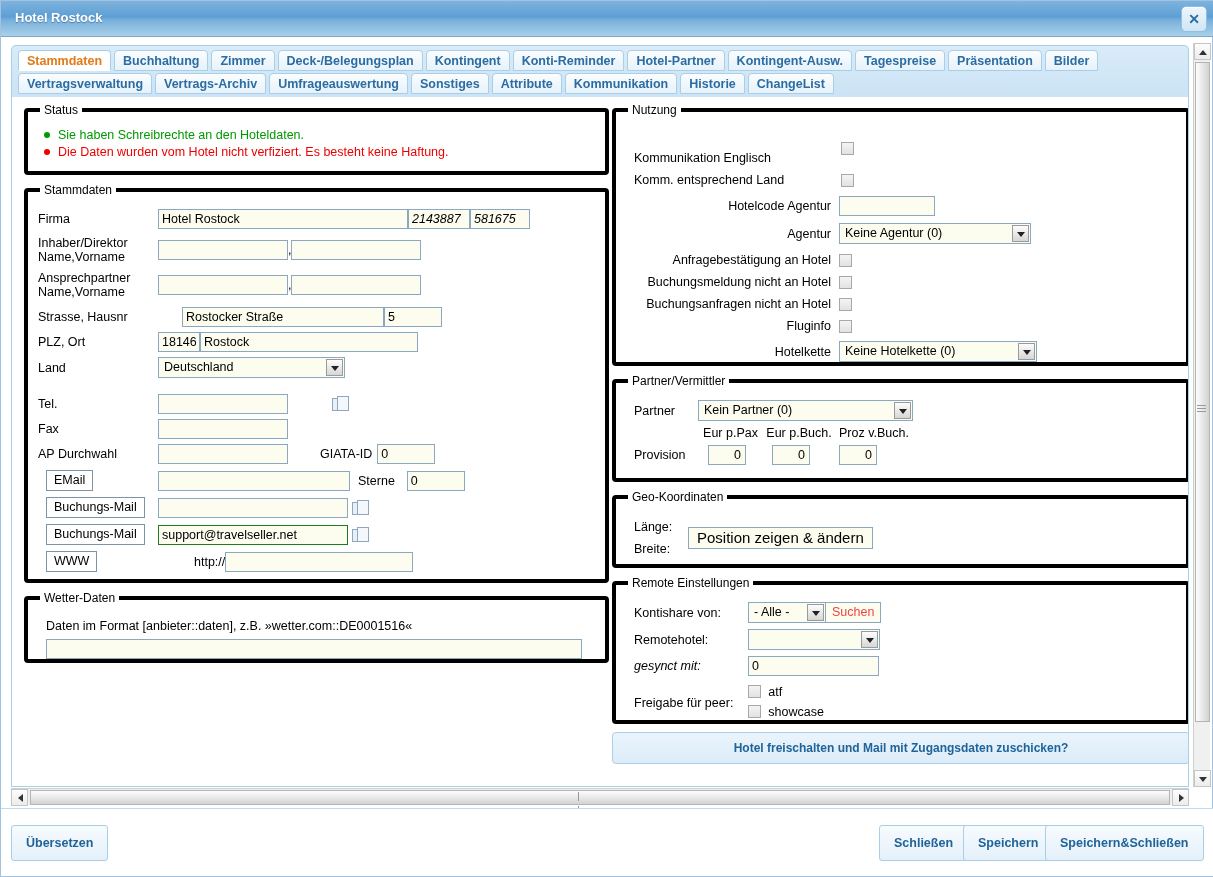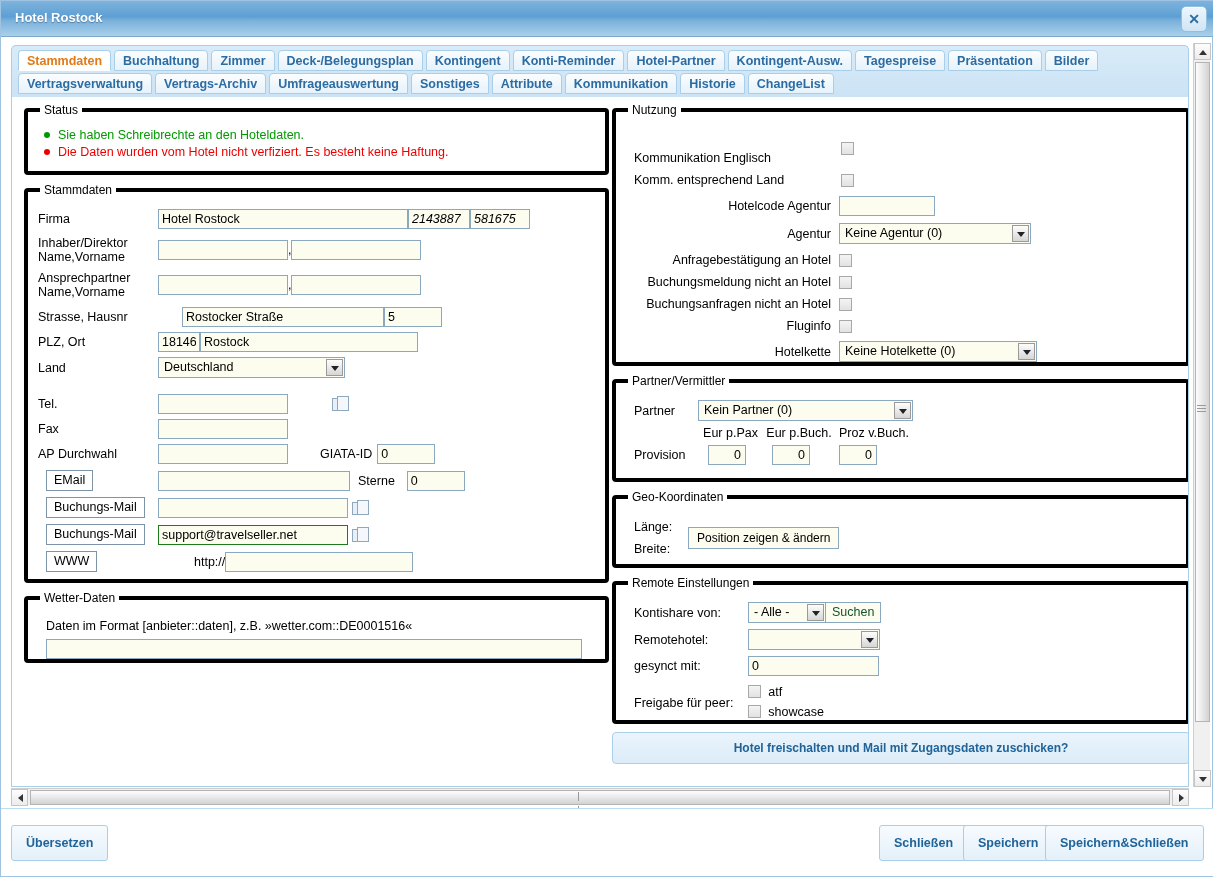--- a/index.html
+++ b/index.html
@@ -171,31 +171,31 @@
     border: 1px solid #7d94a8;
     font-size: 12.5px; color: #000;
     cursor: pointer;
     display: inline-block;
   }
   .btn-yel {
     height: 22px; line-height: 20px;
     padding: 0 8px;
     background: #fdfdef;
     border: 1px solid #8aa8bf;
-    font-size: 12px; color: #000;
+    font-size: 15px; color: #000;
     cursor: pointer;
     display: inline-block;
   }
   .btn-plain {
     height: 21px; line-height: 19px;
     padding: 0 6px;
     background: #fdfdef;
     border: 1px solid #8aa8bf;
     border-left: none;
-    font-size: 12.5px; color: #14532d;
+    font-size: 12.5px; color: #ef4444;
     cursor: pointer;
     display: inline-block;
   }
 
   
   .copy-ico {
     display: inline-block;
     position: relative;
     width: 16px; height: 16px;
     cursor: pointer;
@@ -547,21 +547,21 @@
 
         <div class="row" style="margin-top:6px;">
           <span class="lbl" style="width:122px;flex:0 0 122px;padding-left:8px;">Remotehotel:</span>
           <span class="sel" style="width:132px;">
             <span class="selval"></span>
             <span class="arrow"></span>
           </span>
         </div>
 
         <div class="row" style="margin-top:6px;">
-          <span class="lbl" style="width:122px;flex:0 0 122px;padding-left:8px;">gesynct mit:</span>
+          <span class="lbl" style="width:122px;flex:0 0 122px;padding-left:8px;font-style:italic;">gesynct mit:</span>
           <input class="fld" style="width: 131px;" value="0">
         </div>
 
         <div class="row" style="margin-top:8px;align-items:flex-start;">
           <span class="lbl" style="width:122px;flex:0 0 122px;padding-left:8px;padding-top:12px;">Freigabe für peer:</span>
           <span>
             <span style="display:block;margin-bottom:5px;">
               <span class="cb" style="vertical-align:middle;"></span>
               <span class="lbl" style="vertical-align:middle;margin-left:4px;">atf</span>
             </span>

